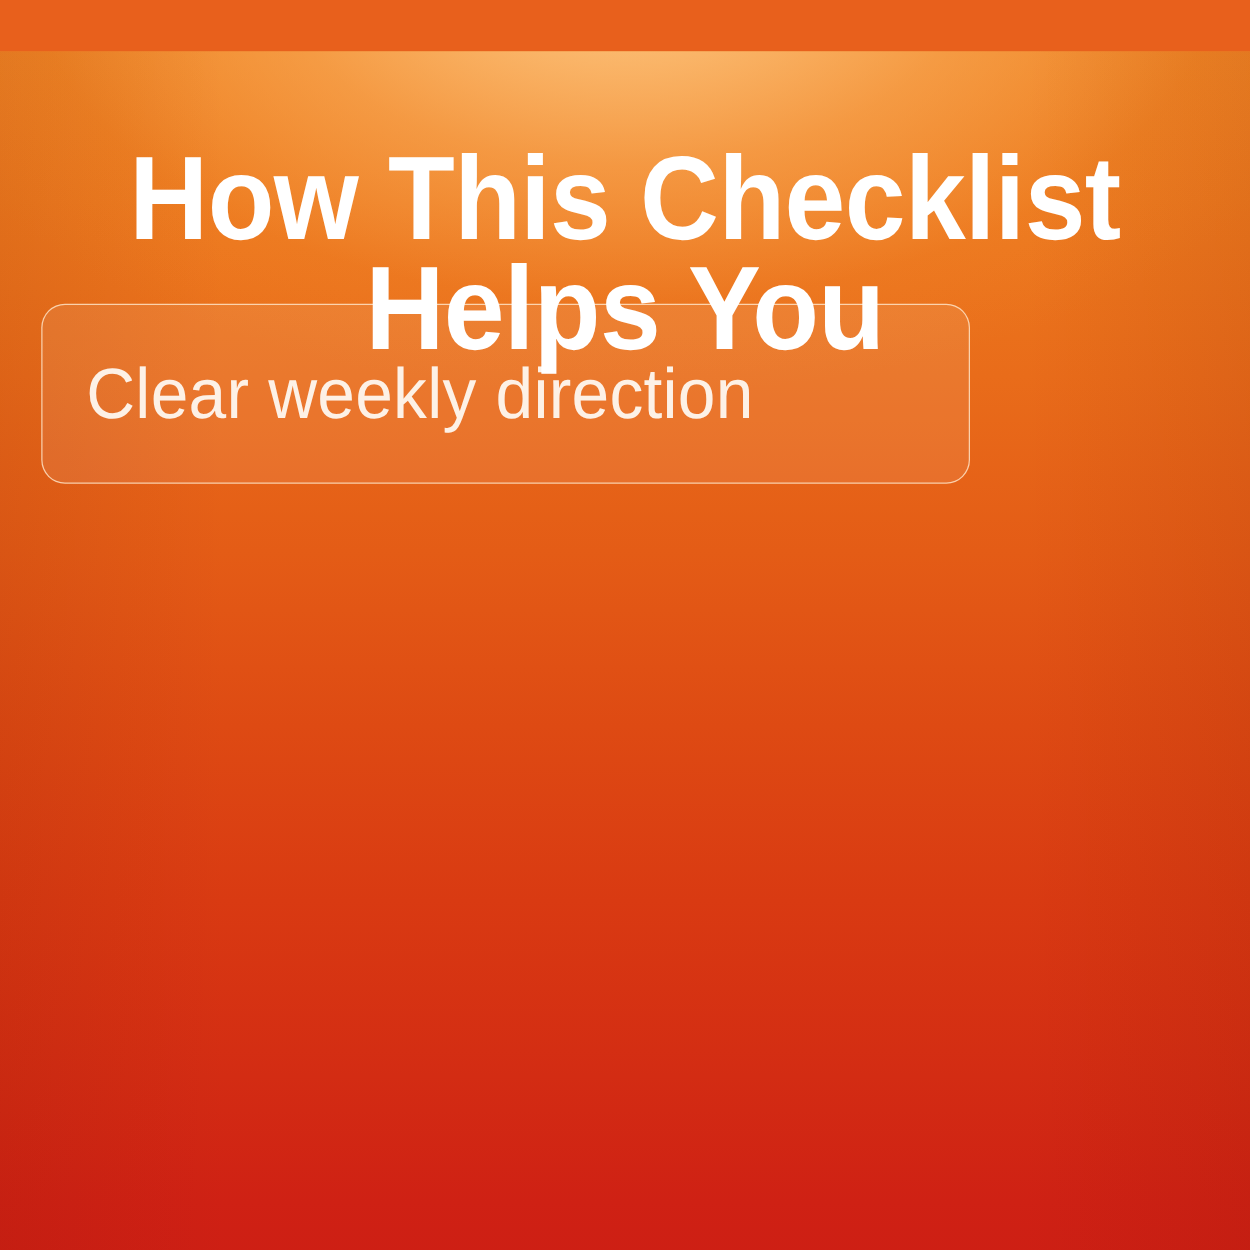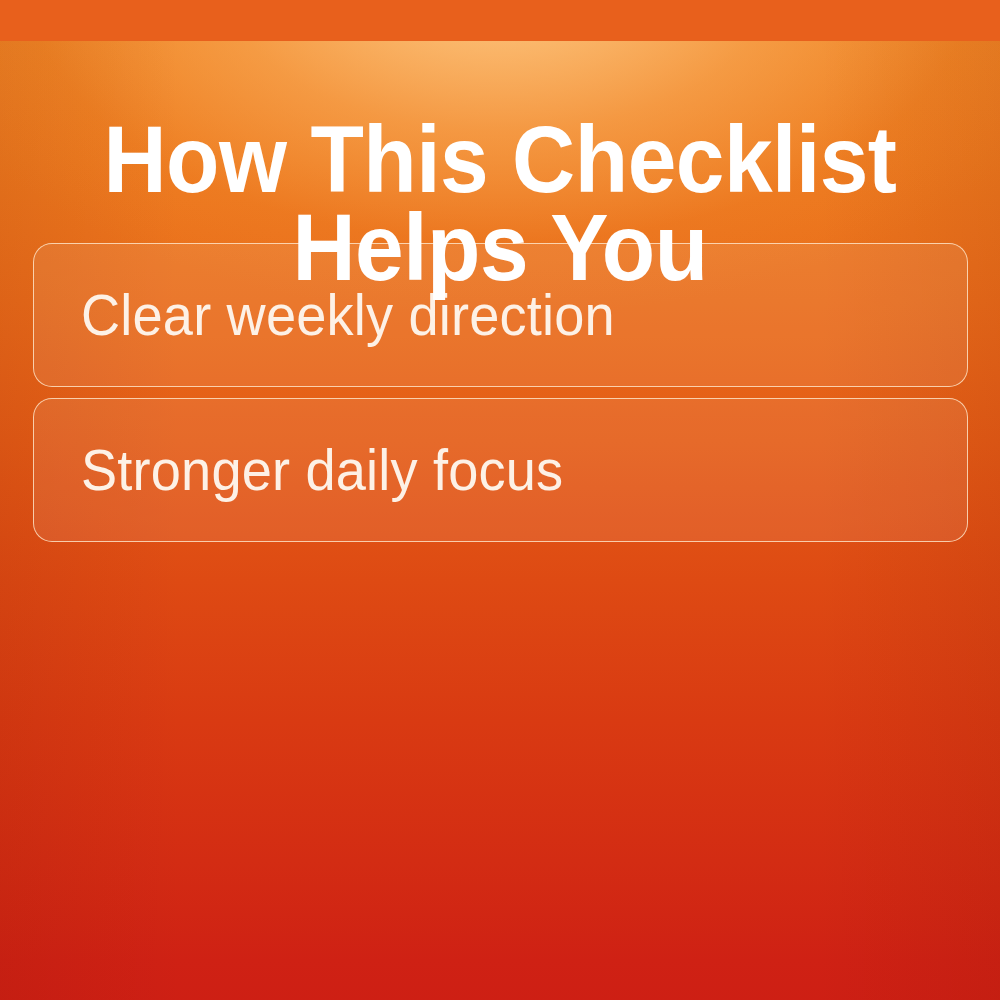--- a/index.html
+++ b/index.html
@@ -66,29 +66,29 @@
     position: absolute;
     left: 33px;
     top: 202px;
     width: 935px;
     z-index: 2;
   }
 
   .card {
     position: relative;
     box-sizing: border-box;
-    width: 935px;
+    width: 743px;
     height: 144px;
     margin-bottom: 11px;
     border: 1.4px solid rgba(255, 232, 205, 0.80);
     border-radius: 19px;
     background: rgba(255, 255, 255, 0.085);
     display: flex;
     align-items: center;
-    padding-left: 47px;
+    padding-left: 35px;
     padding-right: 24px;
   }
 
   .card:last-child {
     margin-bottom: 0;
   }
 
   .card-label {
     color: #fdf1e6;
     font-family: "Liberation Sans", sans-serif;
@@ -111,18 +111,15 @@
 
   <div class="cards">
 
     <div class="card">
       <span class="card-label">Clear weekly direction</span>
     </div>
 
 
 
 
-    <div class="card">
-      <span class="card-label">Stronger daily focus</span>
-    </div>
 
   </div>
 </div>
 
 </body></html>

